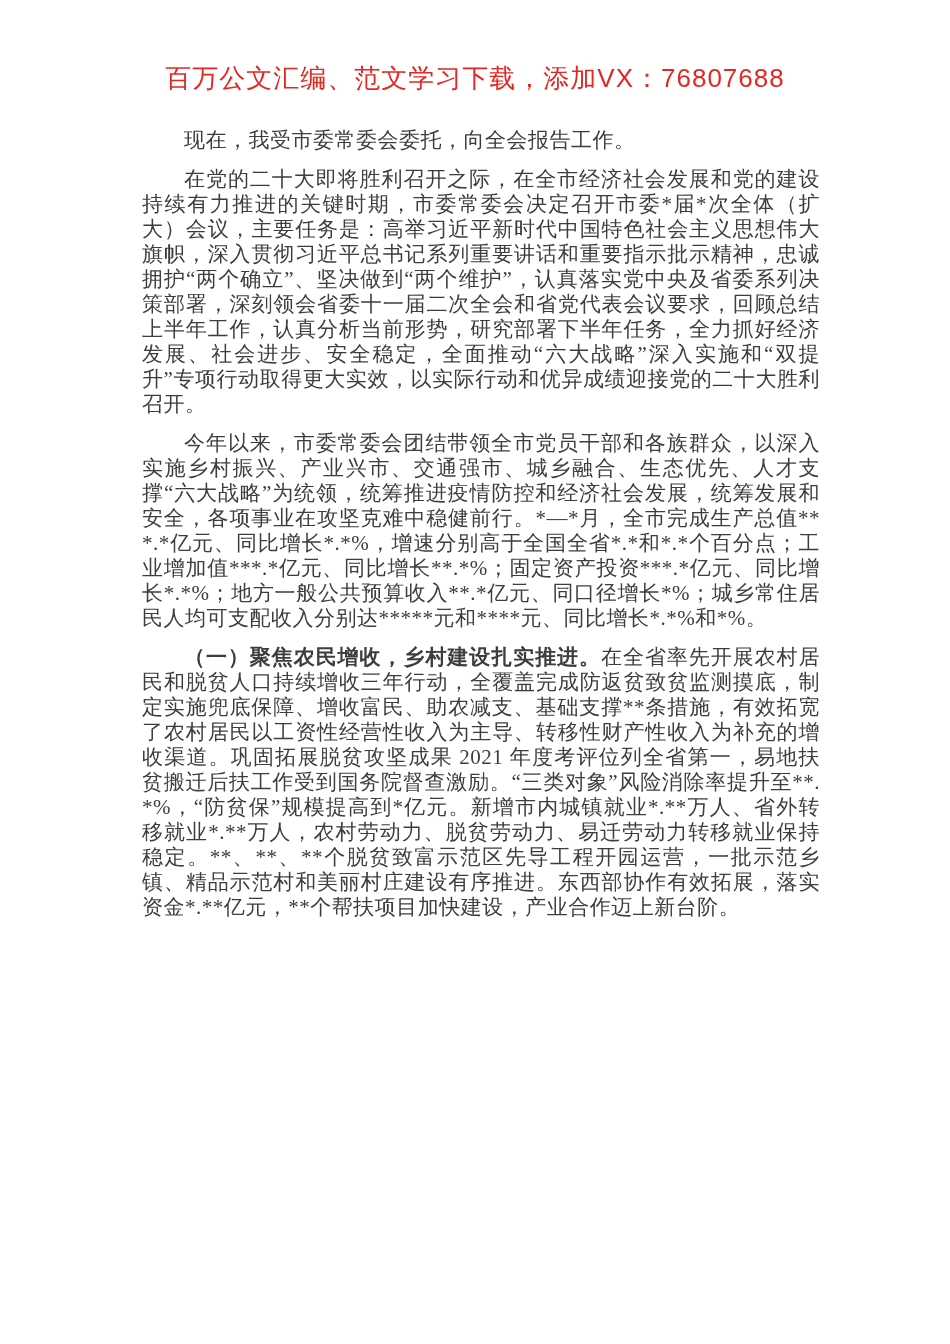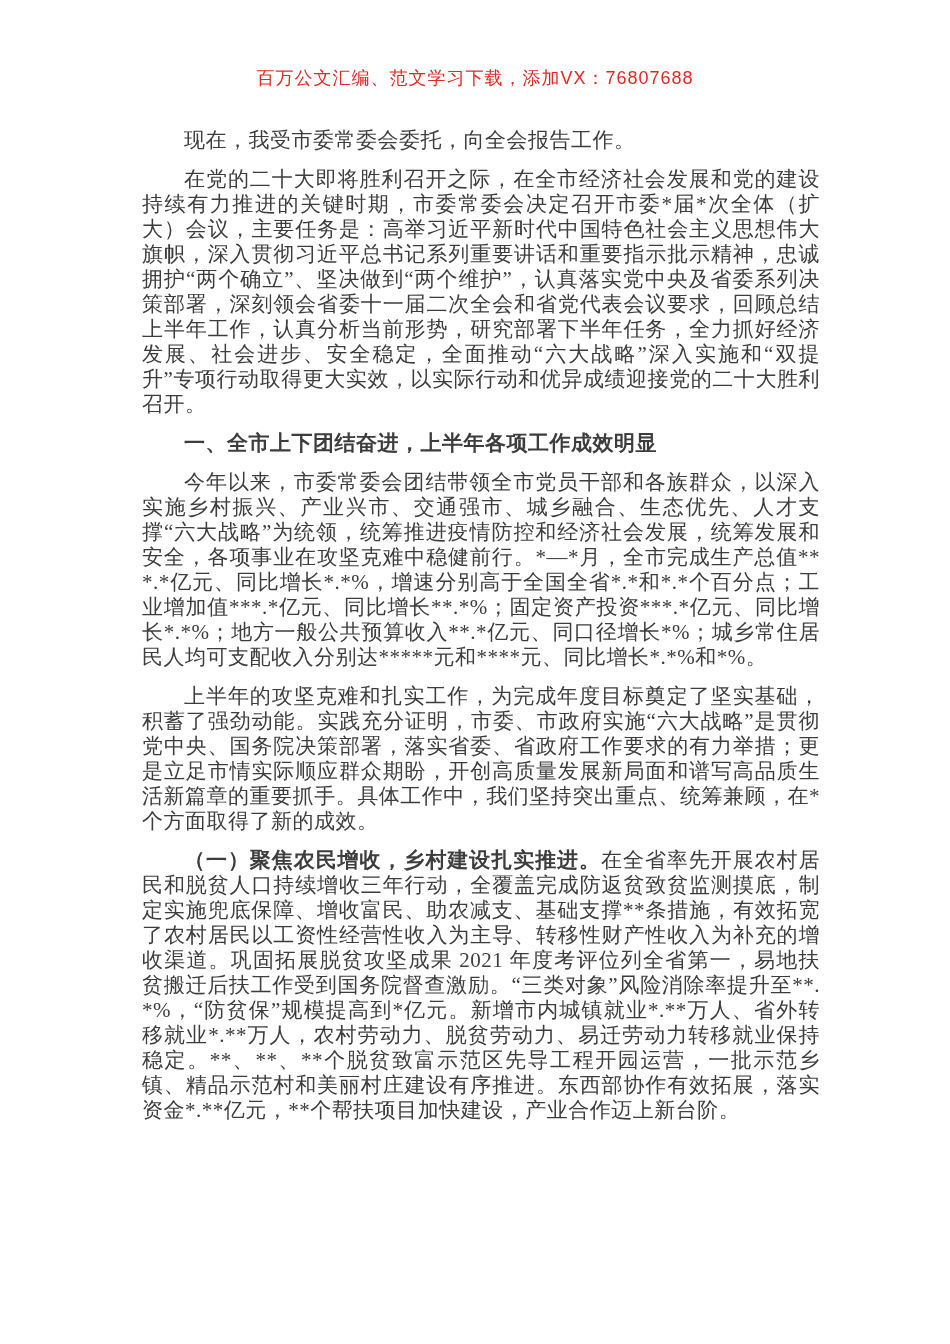--- a/index.html
+++ b/index.html
@@ -10,21 +10,21 @@
   body {
     width: 950px;
     height: 1344px;
     overflow: hidden;
     font-family: "Liberation Serif", "DejaVu Serif", serif;
   }
   .notice {
     margin-top: 64px;
     text-align: center;
     font-family: "Liberation Sans", "DejaVu Sans", sans-serif;
-    font-size: 18px;
+    font-size: 26px;
     line-height: 28px;
     letter-spacing: 1px;
   }
   .doc {
     margin: 36px 130px 0 142px;
     font-size: 21px;
     line-height: 25px;
     text-align: justify;
     word-break: break-all;
     letter-spacing: 0.5px;
@@ -50,22 +50,20 @@
 <div class="page">
 
   <div class="notice" style="color: rgb(226, 40, 34);">百万公文汇编、范文学习下载，添加VX：76807688</div>
 
   <div class="doc" style="color: rgb(61, 61, 61);">
 
     <p>现在，我受市委常委会委托，向全会报告工作。</p>
 
     <p>在党的二十大即将胜利召开之际，在全市经济社会发展和党的建设持续有力推进的关键时期，市委常委会决定召开市委*届*次全体（扩大）会议，主要任务是：高举习近平新时代中国特色社会主义思想伟大旗帜，深入贯彻习近平总书记系列重要讲话和重要指示批示精神，忠诚拥护“两个确立”、坚决做到“两个维护”，认真落实党中央及省委系列决策部署，深刻领会省委十一届二次全会和省党代表会议要求，回顾总结上半年工作，认真分析当前形势，研究部署下半年任务，全力抓好经济发展、社会进步、安全稳定，全面推动“六大战略”深入实施和“双提升”专项行动取得更大实效，以实际行动和优异成绩迎接党的二十大胜利召开。</p>
 
-    <h2>一、全市上下团结奋进，上半年各项工作成效明显</h2>
 
     <p>今年以来，市委常委会团结带领全市党员干部和各族群众，以深入实施乡村振兴、产业兴市、交通强市、城乡融合、生态优先、人才支撑“六大战略”为统领，统筹推进疫情防控和经济社会发展，统筹发展和安全，各项事业在攻坚克难中稳健前行。*—*月，全市完成生产总值***.*亿元、同比增长*.*%，增速分别高于全国全省*.*和*.*个百分点；工业增加值***.*亿元、同比增长**.*%；固定资产投资***.*亿元、同比增长*.*%；地方一般公共预算收入**.*亿元、同口径增长*%；城乡常住居民人均可支配收入分别达*****元和****元、同比增长*.*%和*%。</p>
 
-    <p>上半年的攻坚克难和扎实工作，为完成年度目标奠定了坚实基础，积蓄了强劲动能。实践充分证明，市委、市政府实施“六大战略”是贯彻党中央、国务院决策部署，落实省委、省政府工作要求的有力举措；更是立足市情实际顺应群众期盼，开创高质量发展新局面和谱写高品质生活新篇章的重要抓手。具体工作中，我们坚持突出重点、统筹兼顾，在*个方面取得了新的成效。</p>
 
     <p><strong>（一）聚焦农民增收，乡村建设扎实推进。</strong><span>在全省率先开展农村居民和脱贫人口持续增收三年行动，全覆盖完成防返贫致贫监测摸底，制定实施兜底保障、增收富民、助农减支、基础支撑**条措施，有效拓宽了农村居民以工资性经营性收入为主导、转移性财产性收入为补充的增收渠道。巩固拓展脱贫攻坚成果 2021 年度考评位列全省第一，易地扶贫搬迁后扶工作受到国务院督查激励。“三类对象”风险消除率提升至**.*%，“防贫保”规模提高到*亿元。新增市内城镇就业*.**万人、省外转移就业*.**万人，农村劳动力、脱贫劳动力、易迁劳动力转移就业保持稳定。**、**、**个脱贫致富示范区先导工程开园运营，一批示范乡镇、精品示范村和美丽村庄建设有序推进。东西部协作有效拓展，落实资金*.**亿元，**个帮扶项目加快建设，产业合作迈上新台阶。</span></p>
 
   </div>
 </div>
 
 </body></html>

